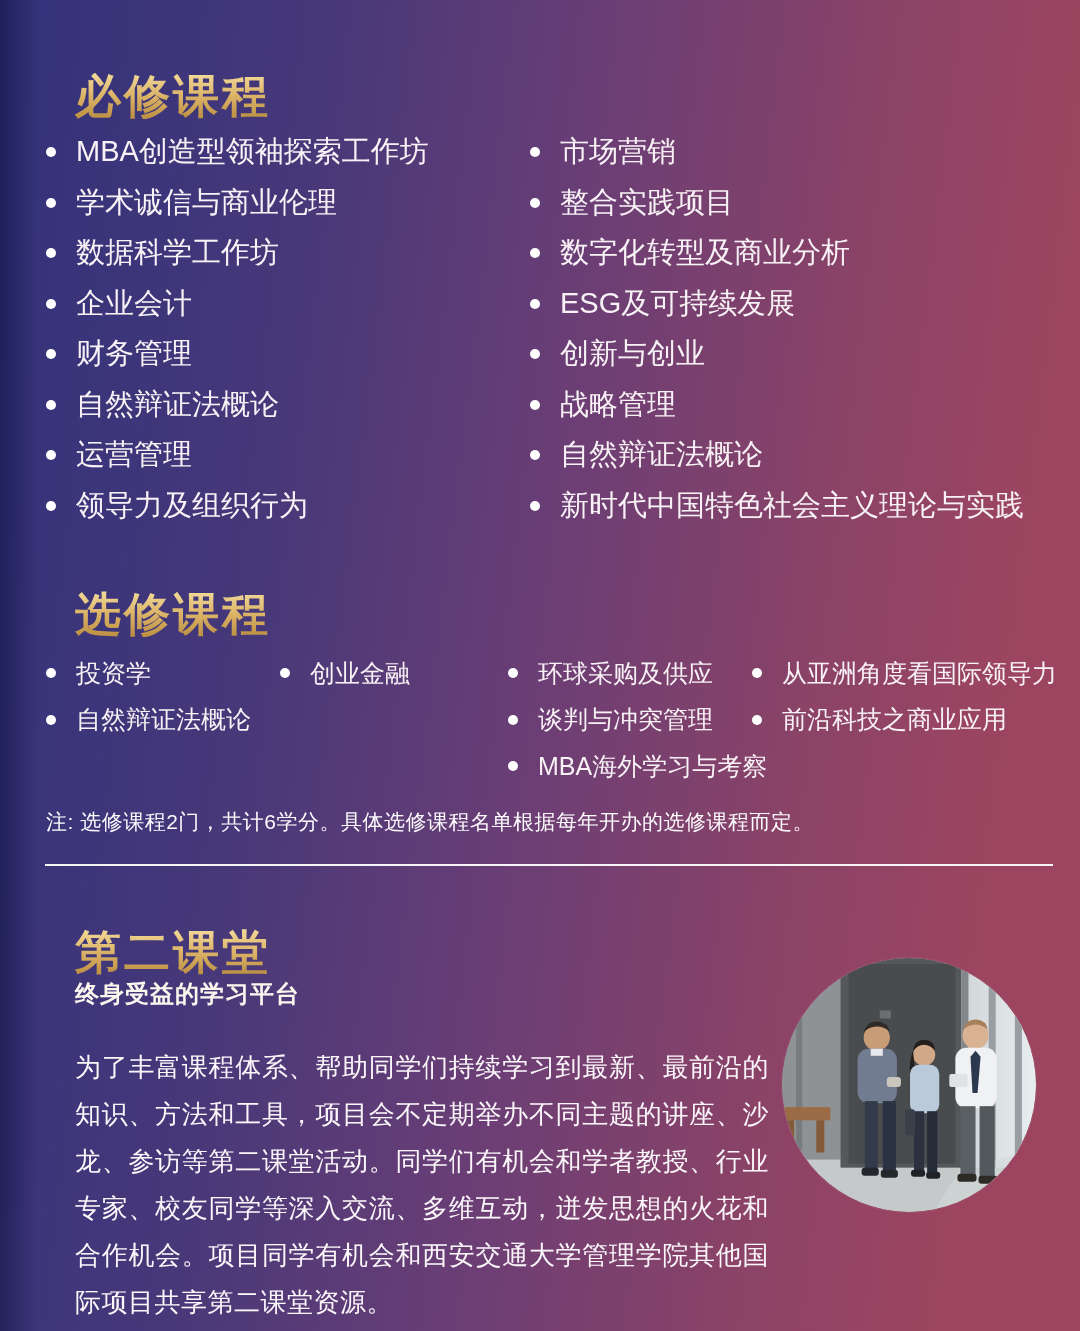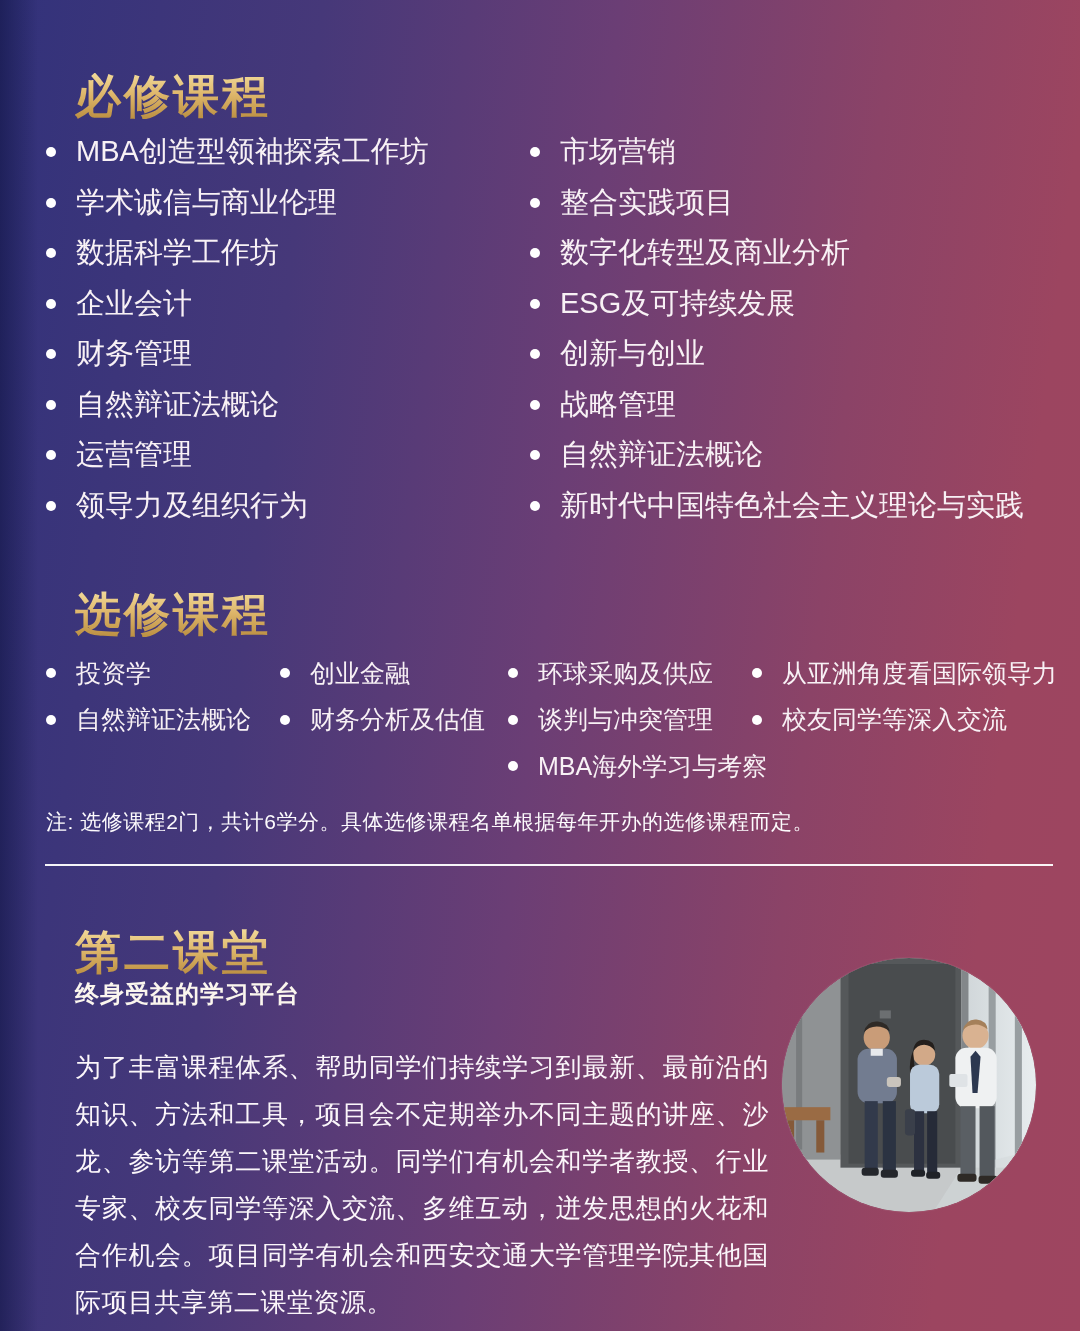--- a/index.html
+++ b/index.html
@@ -92,30 +92,29 @@
   </ul>
 
   <h1 class="section-title gold" style="top:560px;">选修课程</h1>
 
   <ul class="course-list ele" style="left:46px;top:650px;">
     <li>投资学</li>
     <li>自然辩证法概论</li>
   </ul>
   <ul class="course-list ele" style="left:280px;top:650px;text-align:right;">
     <li>创业金融</li>
-    <li>财务分析及估值</li>
   </ul>
   <ul class="course-list ele" style="left:508px;top:650px;">
     <li>环球采购及供应</li>
     <li>谈判与冲突管理</li>
     <li>MBA海外学习与考察</li>
   </ul>
   <ul class="course-list ele" style="left:752px;top:650px;">
     <li>从亚洲角度看国际领导力</li>
-    <li>校友同学等深入交流</li>
+    <li>前沿科技之商业应用</li>
   </ul>
 
   <div class="note">注: 选修课程2门，共计6学分。具体选修课程名单根据每年开办的选修课程而定。</div>
 
   <div class="divider"></div>
 
   <h1 class="section-title gold" style="top:898px;">第二课堂</h1>
 
   <div class="subtitle">终身受益的学习平台</div>
 

